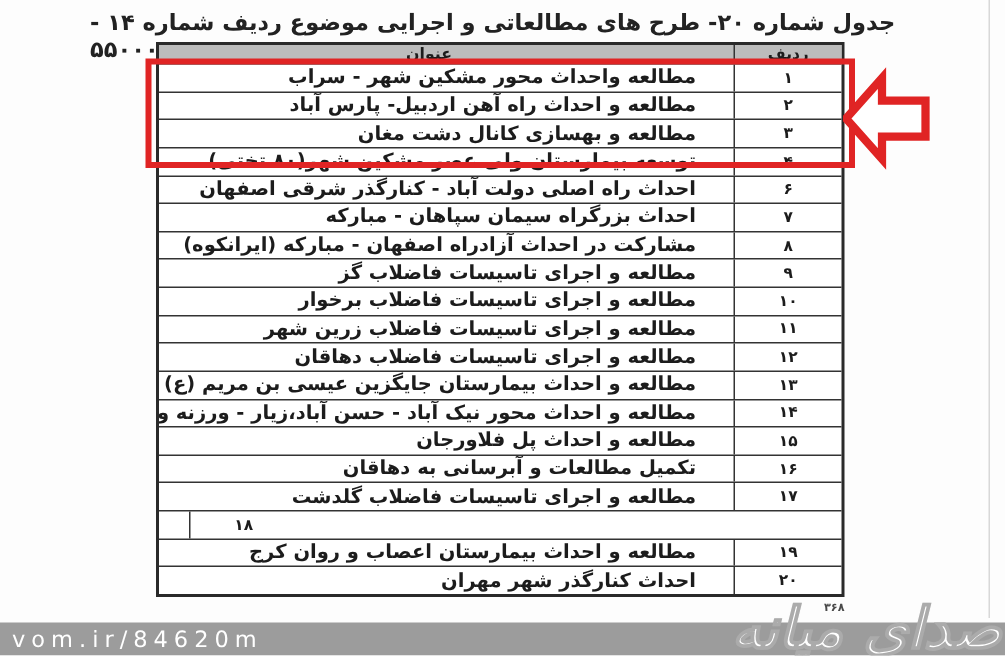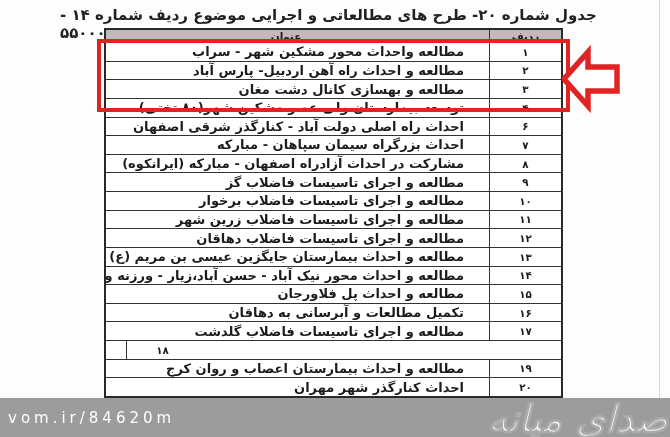--- a/index.html
+++ b/index.html
@@ -65,21 +65,21 @@
   }
   .arrow-wrap{
     position:absolute;top:43px;left:562px;width:58px;height:72px;
   }
   .page-number{
     position:absolute;top:400px;left:104px;width:459px;
     text-align:right;
     font-size:7.5px;color:#4a4a4a;font-weight:700;
   }
   .footer-bar{
-    position:absolute;bottom:0;left:0;width:670px;height:39px;
+    position:absolute;bottom:0;left:0;width:670px;height:22px;
     background:#9c9c9c;
     display:flex;align-items:center;
   }
   .footer-url{
     color:#ffffff;
     font-size:15px;
     letter-spacing:4px;
     padding-left:8px;
     font-family:"DejaVu Sans", sans-serif;
   }

